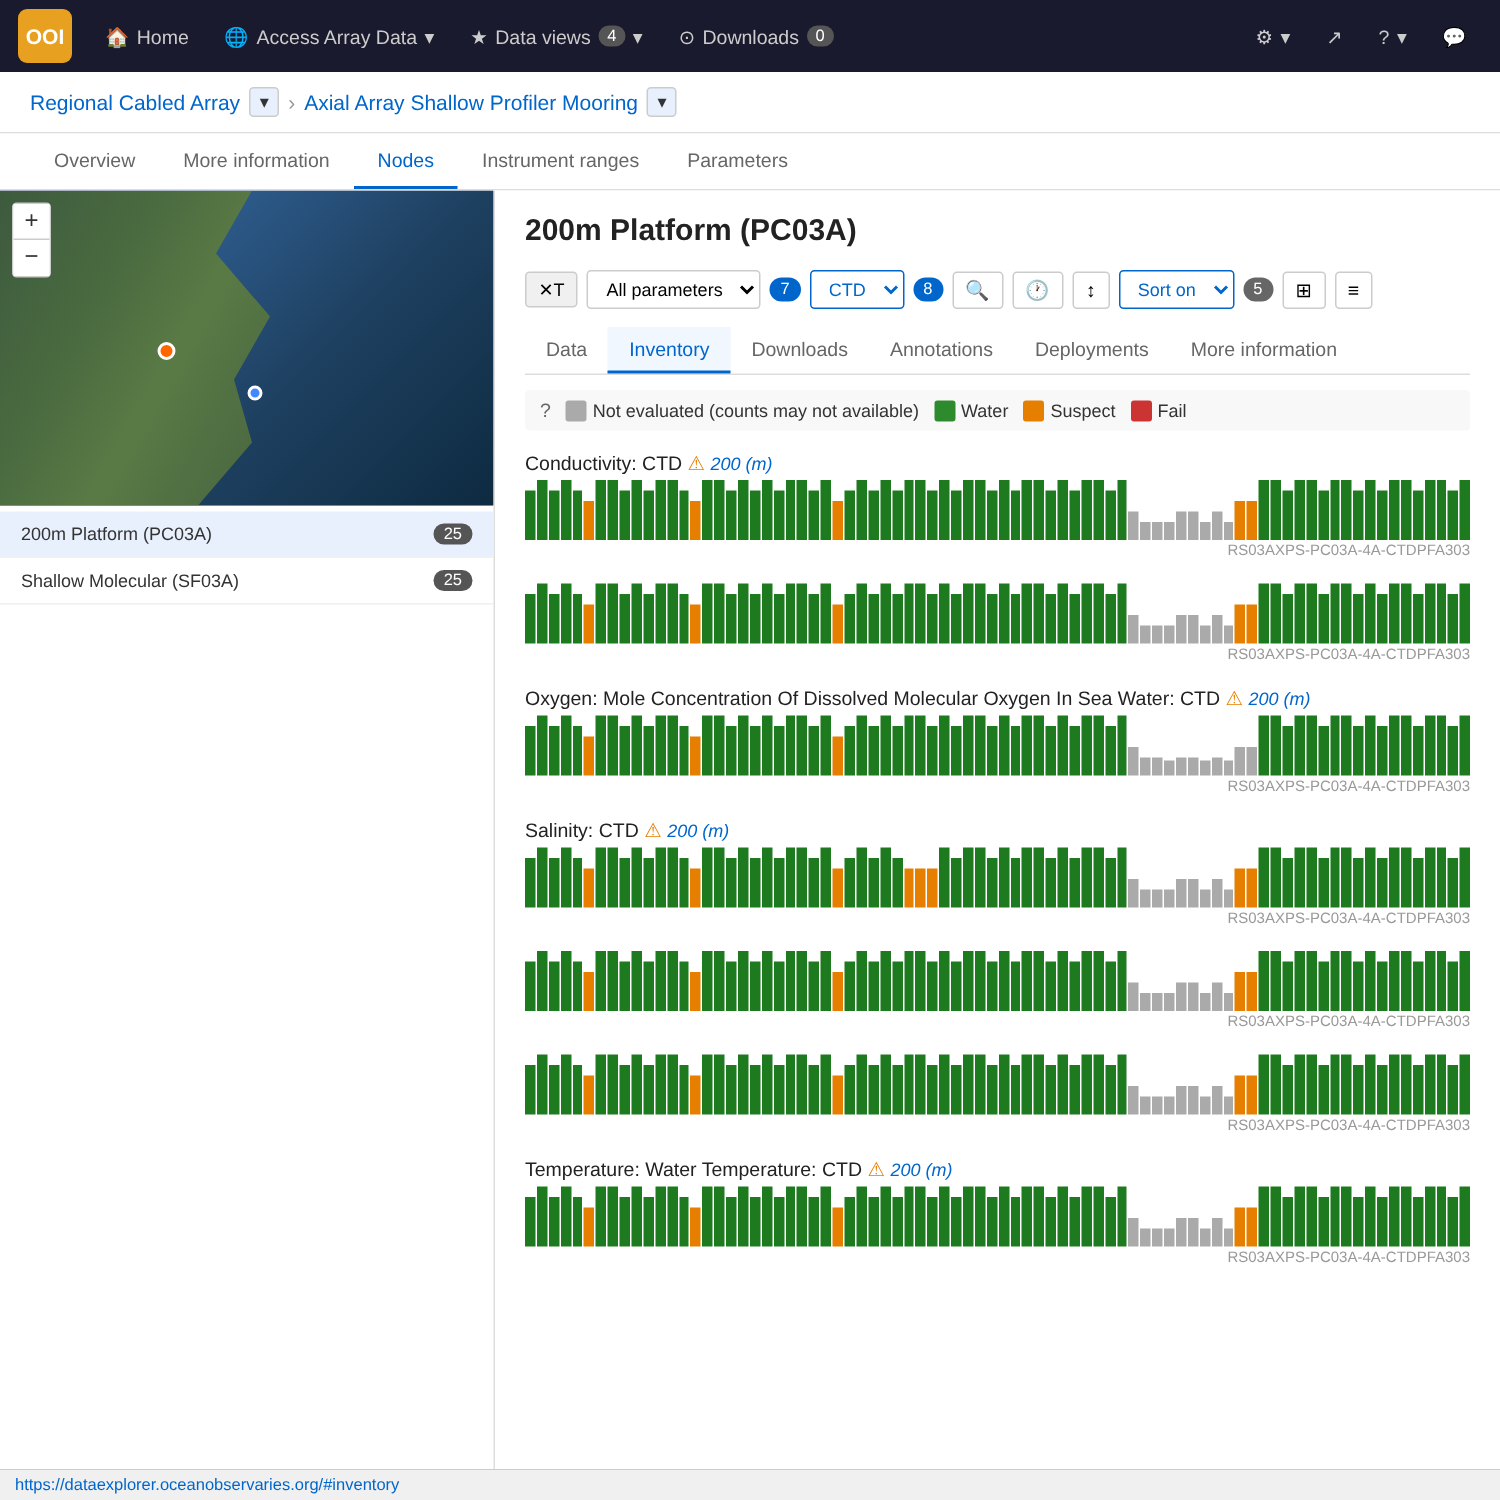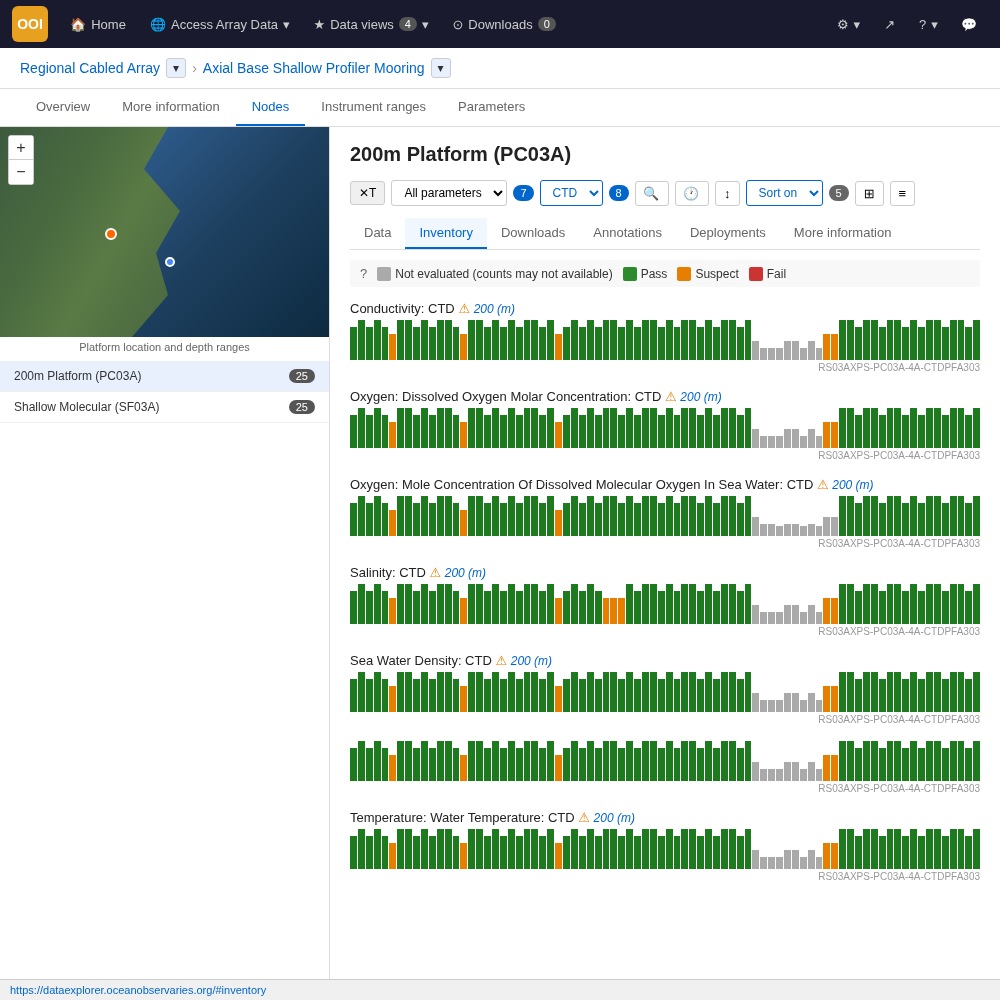--- a/index.html
+++ b/index.html
@@ -382,21 +382,21 @@
     <div class="nav-item">
       <span>💬</span>
     </div>
   </div>
 </nav>
 
 <div class="breadcrumb-bar">
   <span class="breadcrumb-link">Regional Cabled Array</span>
   <span class="breadcrumb-dropdown">▾</span>
   <span class="breadcrumb-sep">›</span>
-  <span class="breadcrumb-link">Axial Base Shallow Profiler Mooring</span>
+  <span class="breadcrumb-link">Axial Array Shallow Profiler Mooring</span>
   <span class="breadcrumb-dropdown">▾</span>
 </div>
 
 <div class="tab-bar">
   <div class="tab">Overview</div>
   <div class="tab">More information</div>
   <div class="tab active">Nodes</div>
   <div class="tab">Instrument ranges</div>
   <div class="tab">Parameters</div>
 </div>
@@ -409,21 +409,20 @@
         <div class="map-land"></div>
         <div class="map-marker"></div>
         <div class="map-marker-blue"></div>
 
       </div>
       <div class="map-zoom">
         <button>+</button>
         <button>−</button>
       </div>
     </div>
-    <div class="map-label">Platform location and depth ranges</div>
     <div class="node-list">
       <div class="node-item active">
         <span>200m Platform (PC03A)</span>
         <span class="node-badge">25</span>
       </div>
       <div class="node-item">
         <span>Shallow Molecular (SF03A)</span>
         <span class="node-badge">25</span>
       </div>
     </div>
@@ -463,21 +462,21 @@
     </div>
 
     <div class="legend-bar">
       <span class="legend-icon">?</span>
       <div class="legend-item">
         <div class="legend-box" style="background:#aaa;"></div>
         <span>Not evaluated (counts may not available)</span>
       </div>
       <div class="legend-item">
         <div class="legend-box" style="background:#2d8a2d;"></div>
-        <span>Pass</span>
+        <span>Water</span>
       </div>
       <div class="legend-item">
         <div class="legend-box" style="background:#e67e00;"></div>
         <span>Suspect</span>
       </div>
       <div class="legend-item">
         <div class="legend-box" style="background:#cc3333;"></div>
         <span>Fail</span>
       </div>
     </div>
@@ -565,21 +564,20 @@
               <div class="bar-segment" style="height: 33px; background: rgb(30, 122, 30);"></div>
               <div class="bar-segment" style="height: 40px; background: rgb(30, 122, 30);"></div>
               <div class="bar-segment" style="height: 40px; background: rgb(30, 122, 30);"></div>
               <div class="bar-segment" style="height: 33px; background: rgb(30, 122, 30);"></div>
               <div class="bar-segment" style="height: 40px; background: rgb(30, 122, 30);"></div>
             </div>
           </div>
           <div class="chart-label">RS03AXPS-PC03A-4A-CTDPFA303</div>
         </div>
         <div class="data-section">
-          <div class="data-section-title">Oxygen: Dissolved Oxygen Molar Concentration: CTD <span class="warn-icon">⚠</span> <span class="units"><em>200 (m)</em></span></div>
           <div class="bar-chart-container">
             <div class="bar-chart">
               <div class="bar-segment" style="height: 33px; background: rgb(30, 122, 30);"></div>
               <div class="bar-segment" style="height: 40px; background: rgb(30, 122, 30);"></div>
               <div class="bar-segment" style="height: 33px; background: rgb(30, 122, 30);"></div>
               <div class="bar-segment" style="height: 40px; background: rgb(30, 122, 30);"></div>
               <div class="bar-segment" style="height: 33px; background: rgb(30, 122, 30);"></div>
               <div class="bar-segment" style="height: 26px; background: rgb(230, 126, 0);"></div>
               <div class="bar-segment" style="height: 40px; background: rgb(30, 122, 30);"></div>
               <div class="bar-segment" style="height: 40px; background: rgb(30, 122, 30);"></div>
@@ -829,21 +827,20 @@
               <div class="bar-segment" style="height: 33px; background: rgb(30, 122, 30);"></div>
               <div class="bar-segment" style="height: 40px; background: rgb(30, 122, 30);"></div>
               <div class="bar-segment" style="height: 40px; background: rgb(30, 122, 30);"></div>
               <div class="bar-segment" style="height: 33px; background: rgb(30, 122, 30);"></div>
               <div class="bar-segment" style="height: 40px; background: rgb(30, 122, 30);"></div>
             </div>
           </div>
           <div class="chart-label">RS03AXPS-PC03A-4A-CTDPFA303</div>
         </div>
         <div class="data-section">
-          <div class="data-section-title">Sea Water Density: CTD <span class="warn-icon">⚠</span> <span class="units"><em>200 (m)</em></span></div>
           <div class="bar-chart-container">
             <div class="bar-chart">
               <div class="bar-segment" style="height: 33px; background: rgb(30, 122, 30);"></div>
               <div class="bar-segment" style="height: 40px; background: rgb(30, 122, 30);"></div>
               <div class="bar-segment" style="height: 33px; background: rgb(30, 122, 30);"></div>
               <div class="bar-segment" style="height: 40px; background: rgb(30, 122, 30);"></div>
               <div class="bar-segment" style="height: 33px; background: rgb(30, 122, 30);"></div>
               <div class="bar-segment" style="height: 26px; background: rgb(230, 126, 0);"></div>
               <div class="bar-segment" style="height: 40px; background: rgb(30, 122, 30);"></div>
               <div class="bar-segment" style="height: 40px; background: rgb(30, 122, 30);"></div>

